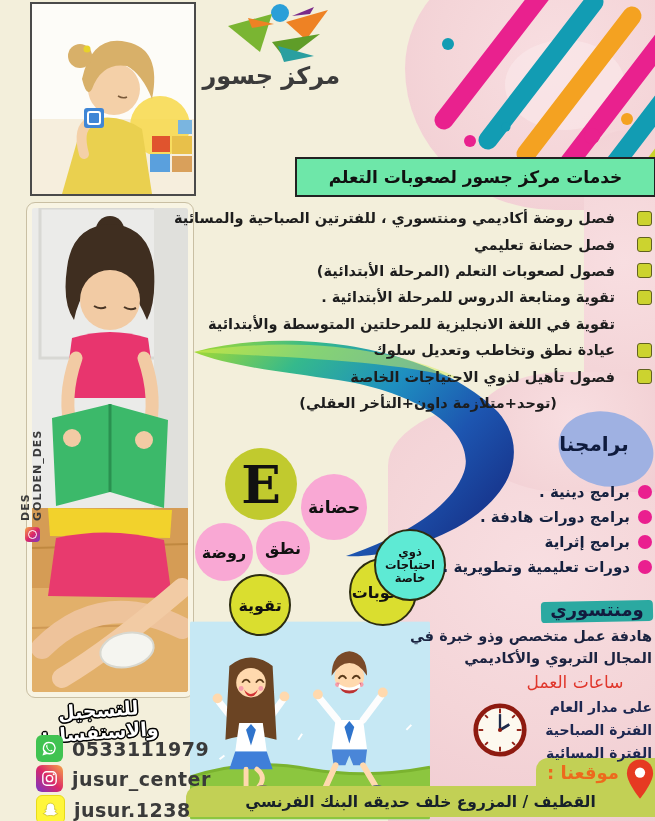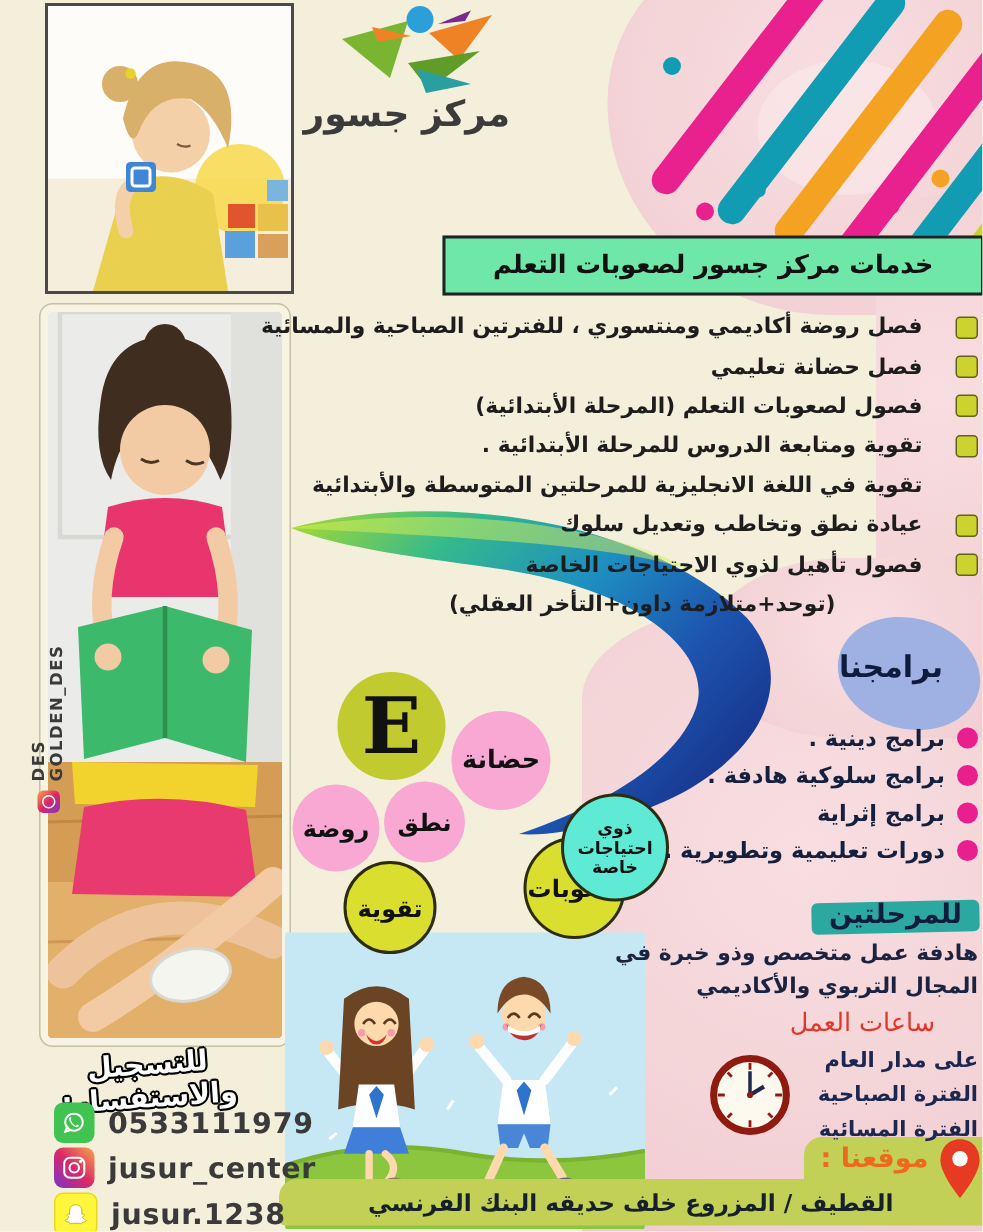--- a/index.html
+++ b/index.html
@@ -231,34 +231,34 @@
 
   <div class="abs blob"></div>
   <div class="abs h-programs">برامجنا</div>
   <ul class="abs programs">
     <li>
         <i class="dot-pink"></i>
         <span>برامج دينية .</span>
       </li>
     <li>
         <i class="dot-pink"></i>
-        <span>برامج سلوكية هادفة .</span>
+        <span>برامج دورات هادفة .</span>
       </li>
     <li>
         <i class="dot-pink"></i>
         <span>برامج إثراية</span>
       </li>
     <li>
         <i class="dot-pink"></i>
         <span>دورات تعليمية وتطويرية .</span>
       </li>
   </ul>
 
   <div class="abs hl-teal"></div>
-  <div class="abs h-features">للمرحلتين</div>
+  <div class="abs h-features">ومنتسوري</div>
   <div class="abs features-text">
     <div>هادفة عمل متخصص وذو خبرة في</div>
     <div>المجال التربوي والأكاديمي</div>
   </div>
 
   <div class="abs cartoon">
     <svg width="240" height="201" viewBox="0 0 244 201">
       <rect width="244" height="201" fill="#c6e8f4"></rect>
       <path d="M0,158 Q60,138 122,150 Q180,160 244,148 L244,201 L0,201 Z" fill="#8cc63f"></path>
       <path d="M0,158 Q60,138 122,150 Q180,160 244,148" fill="none" stroke="#7ab32f" stroke-width="3"></path>

